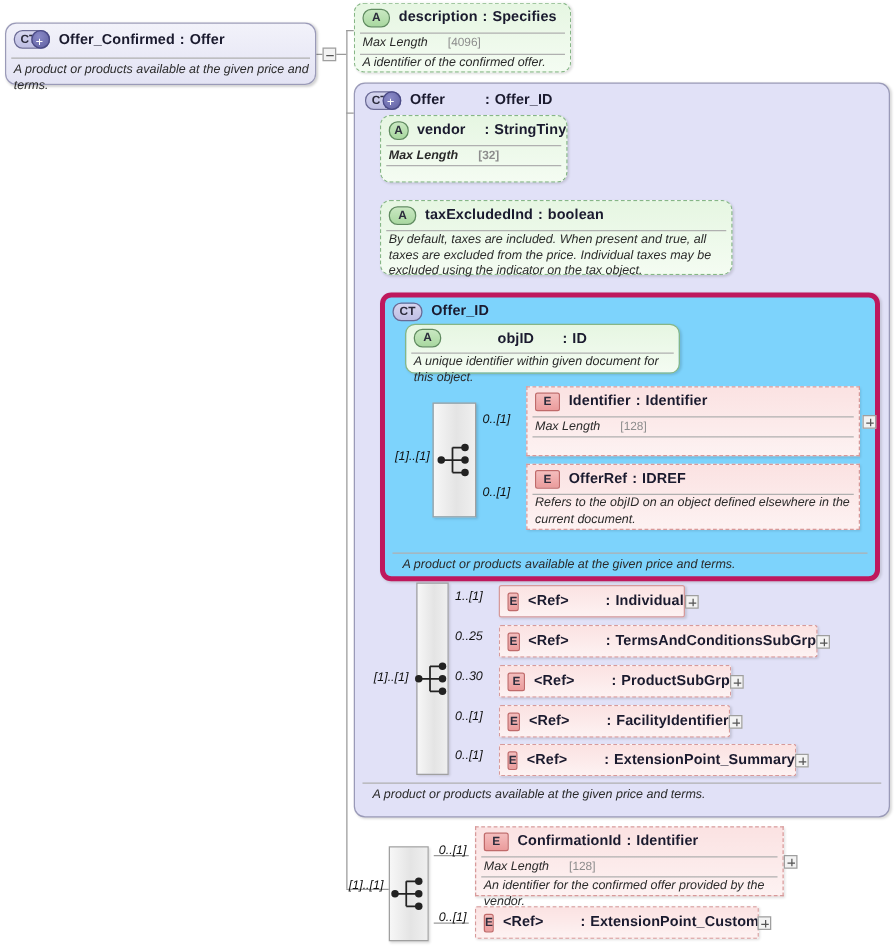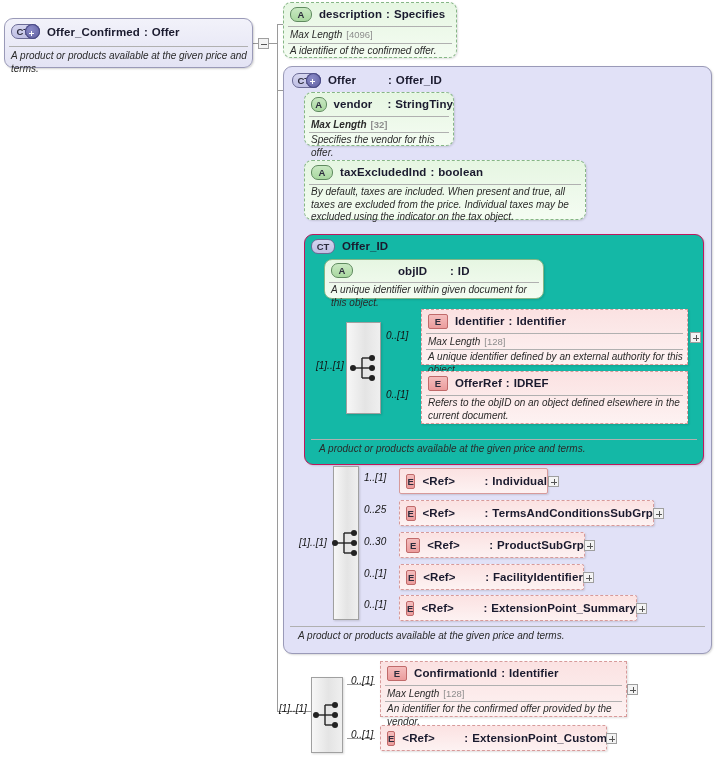--- a/index.html
+++ b/index.html
@@ -24,23 +24,23 @@
     background:linear-gradient(to bottom,#f2f2fa 0%,#e3e3f4 100%);
     box-shadow:1px 1px 2px rgba(0,0,0,.18);
   }
   .ct-container{
     border:1px solid #9a9ab8;
     border-radius:9px;
     background:#e1e1f7;
     box-shadow:1px 1px 2px rgba(0,0,0,.15);
   }
   .ct-inner{
-    border:1px solid #be185d;
+    border:4px solid #be185d;
     border-radius:9px;
-    background:#14b8a6;
+    background:#7dd3fc;
     box-shadow:1px 1px 2px rgba(0,0,0,.12);
   }
 
   
   .attr{
     background:linear-gradient(to bottom,#e6f6e2 0%,#f4fcf2 100%);
     box-shadow:1px 1px 2px rgba(0,0,0,.13);
   }
   .attr.opt{border:1px dashed #86b686;border-radius:8px;}
   .attr.req{border:1px solid #86b686;border-radius:8px;}
@@ -104,21 +104,21 @@
     width:20px;border:1px solid #c06a6a;border-radius:2px;
     background:linear-gradient(to bottom,#f4bdbd,#eb9c9c);
   }
 
   
   .facet{
     position:absolute;left:0;right:0;
     font-style:italic;font-size:10px;color:#2a2a2a;
     padding-left:6px;white-space:nowrap;
   }
-  .facet .val{font-style:normal;color:#8d8d8d;padding-left:4px;font-size:9.5px;}
+  .facet .val{font-style:normal;color:#8d8d8d;padding-left:16px;font-size:9.5px;}
   .doc{
     position:absolute;left:0;right:0;
     font-style:italic;font-size:10px;color:#2a2a2a;
     padding-left:6px;line-height:12.5px;
   }
   .hsep{position:absolute;left:4px;right:4px;height:1px;background:#b0b0b0;}
 
   
   .ln{position:absolute;background:#9a9a9a;}
   .lnh{height:1px;}
@@ -232,21 +232,20 @@
       <span class="badge badge-a">A</span>
       <span class="nm" style="min-width:50px;display:inline-block;">vendor</span>
       <span class="sep">:</span>
       <span class="nm">StringTiny</span>
     </div>
     <div class="hsep" style="top:23px;"></div>
     <div class="facet" style="top:26px;font-weight:bold;">
       <span>Max Length</span><span class="val">[32]</span>
     </div>
     <div class="hsep" style="top:39px;"></div>
-    <div class="doc" style="top:41px;">Specifies the vendor for this offer.</div>
   </div>
 
   <div class="box attr opt" style="left:304px;top:160px;width:282px;height:60px;">
     <div class="hdr" style="height:22px;">
       <span class="badge badge-a">A</span>
       <span class="nm">taxExcludedInd</span>
       <span class="sep">:</span>
       <span class="nm">boolean</span>
     </div>
     <div class="hsep" style="top:23px;"></div>
@@ -294,21 +293,20 @@
       <span class="badge badge-e">E</span>
       <span class="nm">Identifier</span>
       <span class="sep">:</span>
       <span class="nm">Identifier</span>
     </div>
     <div class="hsep" style="top:23px;"></div>
     <div class="facet" style="top:26px;">
       <span>Max Length</span><span class="val">[128]</span>
     </div>
     <div class="hsep" style="top:39px;"></div>
-    <div class="doc" style="top:41px;">A unique identifier defined by an external authority for this object.</div>
   </div>
   <div class="pm plus" style="left:690px;top:332px;"></div>
 
   <div class="occ" style="left:386px;top:389px;">0..[1]</div>
   <div class="box elem opt" style="left:421px;top:371px;width:267px;height:53px;">
     <div class="hdr" style="height:22px;">
       <span class="badge badge-e">E</span>
       <span class="nm">OfferRef</span>
       <span class="sep">:</span>
       <span class="nm">IDREF</span>

